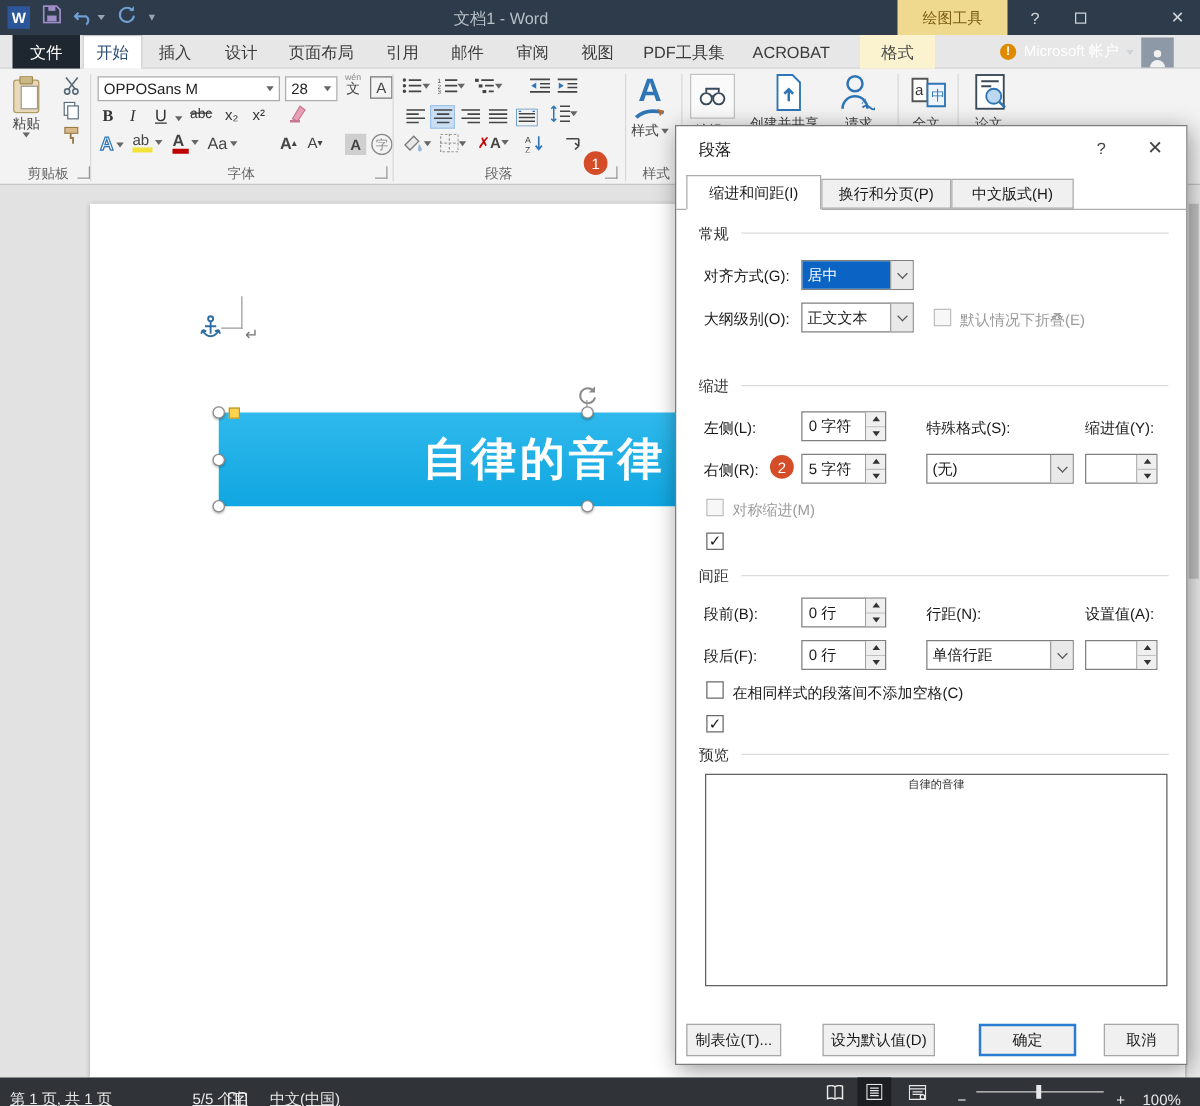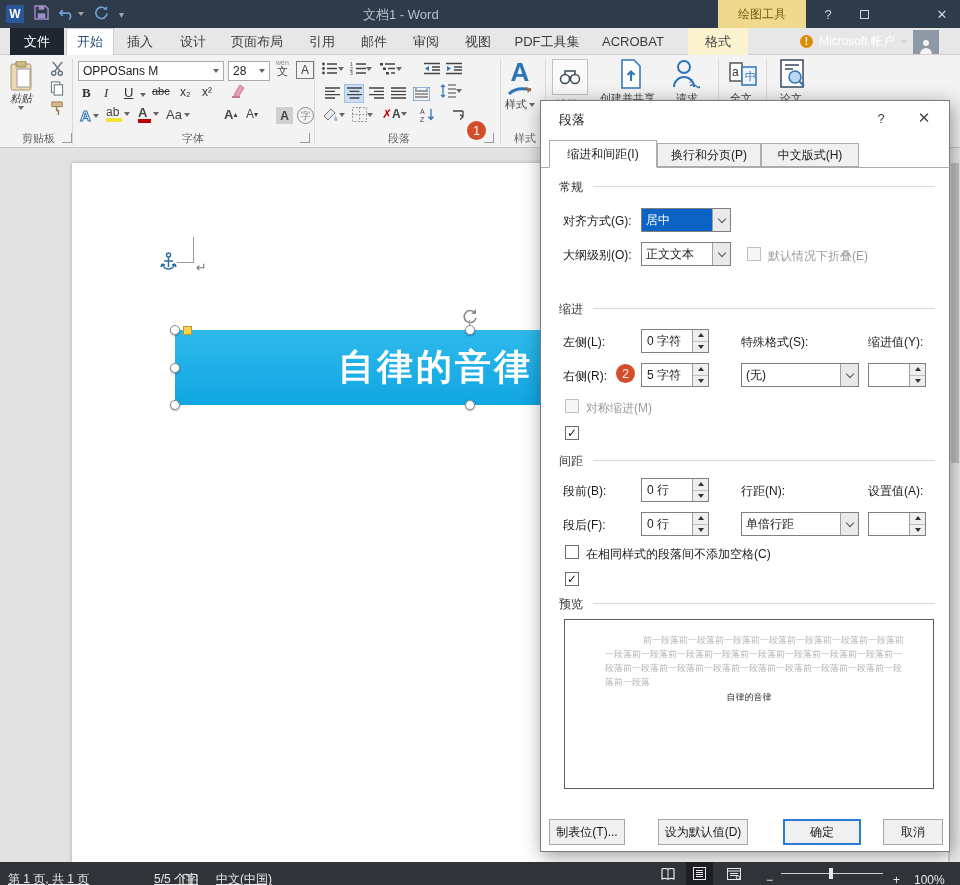--- a/index.html
+++ b/index.html
@@ -164,21 +164,21 @@
   </div>
 
   <div id="ribbon" class="abs">
 
     <div class="ricon" style="left:8px;top:6px;flex-direction:column;">
       <svg width="26" height="30" viewBox="0 0 26 30">
           <rect x="3" y="3" width="20" height="26" rx="2" fill="#e8d9b8" stroke="#b09a64"></rect>
           <rect x="8" y="0" width="10" height="6" rx="1" fill="#cbb985" stroke="#a08a50"></rect>
           <rect x="9" y="8" width="13" height="18" fill="#fff" stroke="#9a9a9a"></rect>
         </svg>
-      <span style="font-size:11px;color:#444;font-style:italic;">粘贴</span>
+      <span style="font-size:11px;color:#444;">粘贴</span>
       <span class="caret"></span>
     </div>
     <div class="ricon" style="left:50px;top:6px;">
       <svg width="15" height="15" viewBox="0 0 16 16">
           <path d="M3 1l8 10M13 1 5 11" stroke="#5a6b7a" stroke-width="1.4" fill="none"></path>
           <circle cx="4" cy="13" r="2.2" fill="none" stroke="#5a6b7a" stroke-width="1.4"></circle>
           <circle cx="11" cy="13" r="2.2" fill="none" stroke="#5a6b7a" stroke-width="1.4"></circle>
         </svg>
     </div>
     <div class="ricon" style="left:50px;top:26px;">
@@ -608,21 +608,20 @@
         </span>
     </div>
 
     <span class="cb" style="left:24px;top:444px;"></span>
     <span class="dlabel" style="left:45px;top:445px;">在相同样式的段落间不添加空格(C)</span>
     <span class="cb" style="left:24px;top:471px;">✓</span>
 
     <span class="sect" style="left:18px;top:495px;">预览</span>
     <div class="sline" style="left:52px;top:502px;width:342px;"></div>
     <div id="pvbox">
-      <div class="pvtext" style="margin:14px 26px 0 40px;text-indent:38px;">前一段落前一段落前一段落前一段落前一段落前一段落前一段落前一段落前一段落前一段落前一段落前一段落前一段落前一段落前一段落前一段落前一段落前一段落前一段落前一段落前一段落前一段落前一段落前一段落前一段落</div>
       <div class="pvsample">自律的音律</div>
     </div>
 
     <div class="dbtn" style="left:8px;top:718px;width:76px;">制表位(T)...</div>
     <div class="dbtn" style="left:117px;top:718px;width:90px;">设为默认值(D)</div>
     <div class="dbtn def" style="left:242px;top:718px;width:78px;">确定</div>
     <div class="dbtn" style="left:342px;top:718px;width:60px;">取消</div>
   </div>
 
   <div id="statusbar" class="abs">

